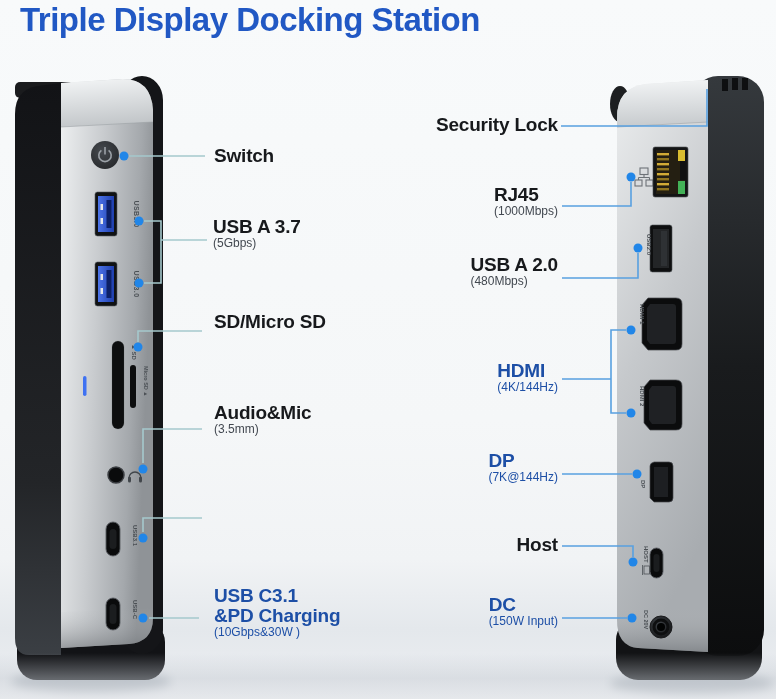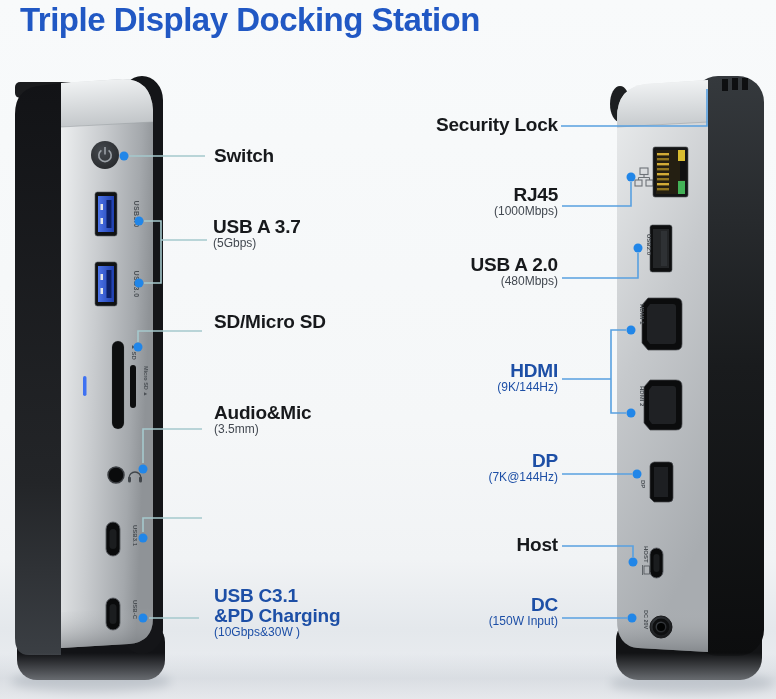--- a/index.html
+++ b/index.html
@@ -14,21 +14,21 @@
     font-family:"Liberation Sans",sans-serif;
   }
   .page-title{
     position:absolute;left:0;top:1px;width:776px;
     font-size:33px;font-weight:bold;letter-spacing:-0.5px;color:var(--title-blue);padding-left:20px;
   }
   .co{position:absolute;line-height:1.06;white-space:nowrap;}
   .co .t{font-weight:bold;font-size:19px;color:var(--label-dark);letter-spacing:-0.2px;}
   .co .s{font-size:12px;color:var(--label-subtle);}
   .co.blue .t,.co.blue .s{color:var(--label-blue);}
-  .co.right{text-align:right;}
+  .co.right{}
   .dev{position:absolute;}
   .overlay{position:absolute;left:0;top:0;pointer-events:none;}
   .floor-shade{position:absolute;left:0;bottom:0;width:776px;height:46px;
     background:linear-gradient(180deg,rgba(200,206,212,0) 0%,rgba(197,203,210,.45) 55%,rgba(225,228,232,.6) 100%);}
 </style>
 </head>
 <body>
 
 <div class="canvas">
 
@@ -305,21 +305,21 @@
   <div class="co right" style="right:218px;top:185px">
     <div class="t">RJ45</div>
     <div class="s">(1000Mbps)</div>
   </div>
   <div class="co right" style="right:218px;top:255px">
     <div class="t">USB A 2.0</div>
     <div class="s">(480Mbps)</div>
   </div>
   <div class="co blue right" style="right:218px;top:361px">
     <div class="t">HDMI</div>
-    <div class="s">(9K/144Hz)</div>
+    <div class="s">(4K/144Hz)</div>
   </div>
   <div class="co blue right" style="right:218px;top:451px">
     <div class="t">DP</div>
     <div class="s">(7K@144Hz)</div>
   </div>
   <div class="co right" style="right:218px;top:535px">
     <div class="t">Host</div>
   </div>
   <div class="co blue right" style="right:218px;top:595px">
     <div class="t">DC</div>

